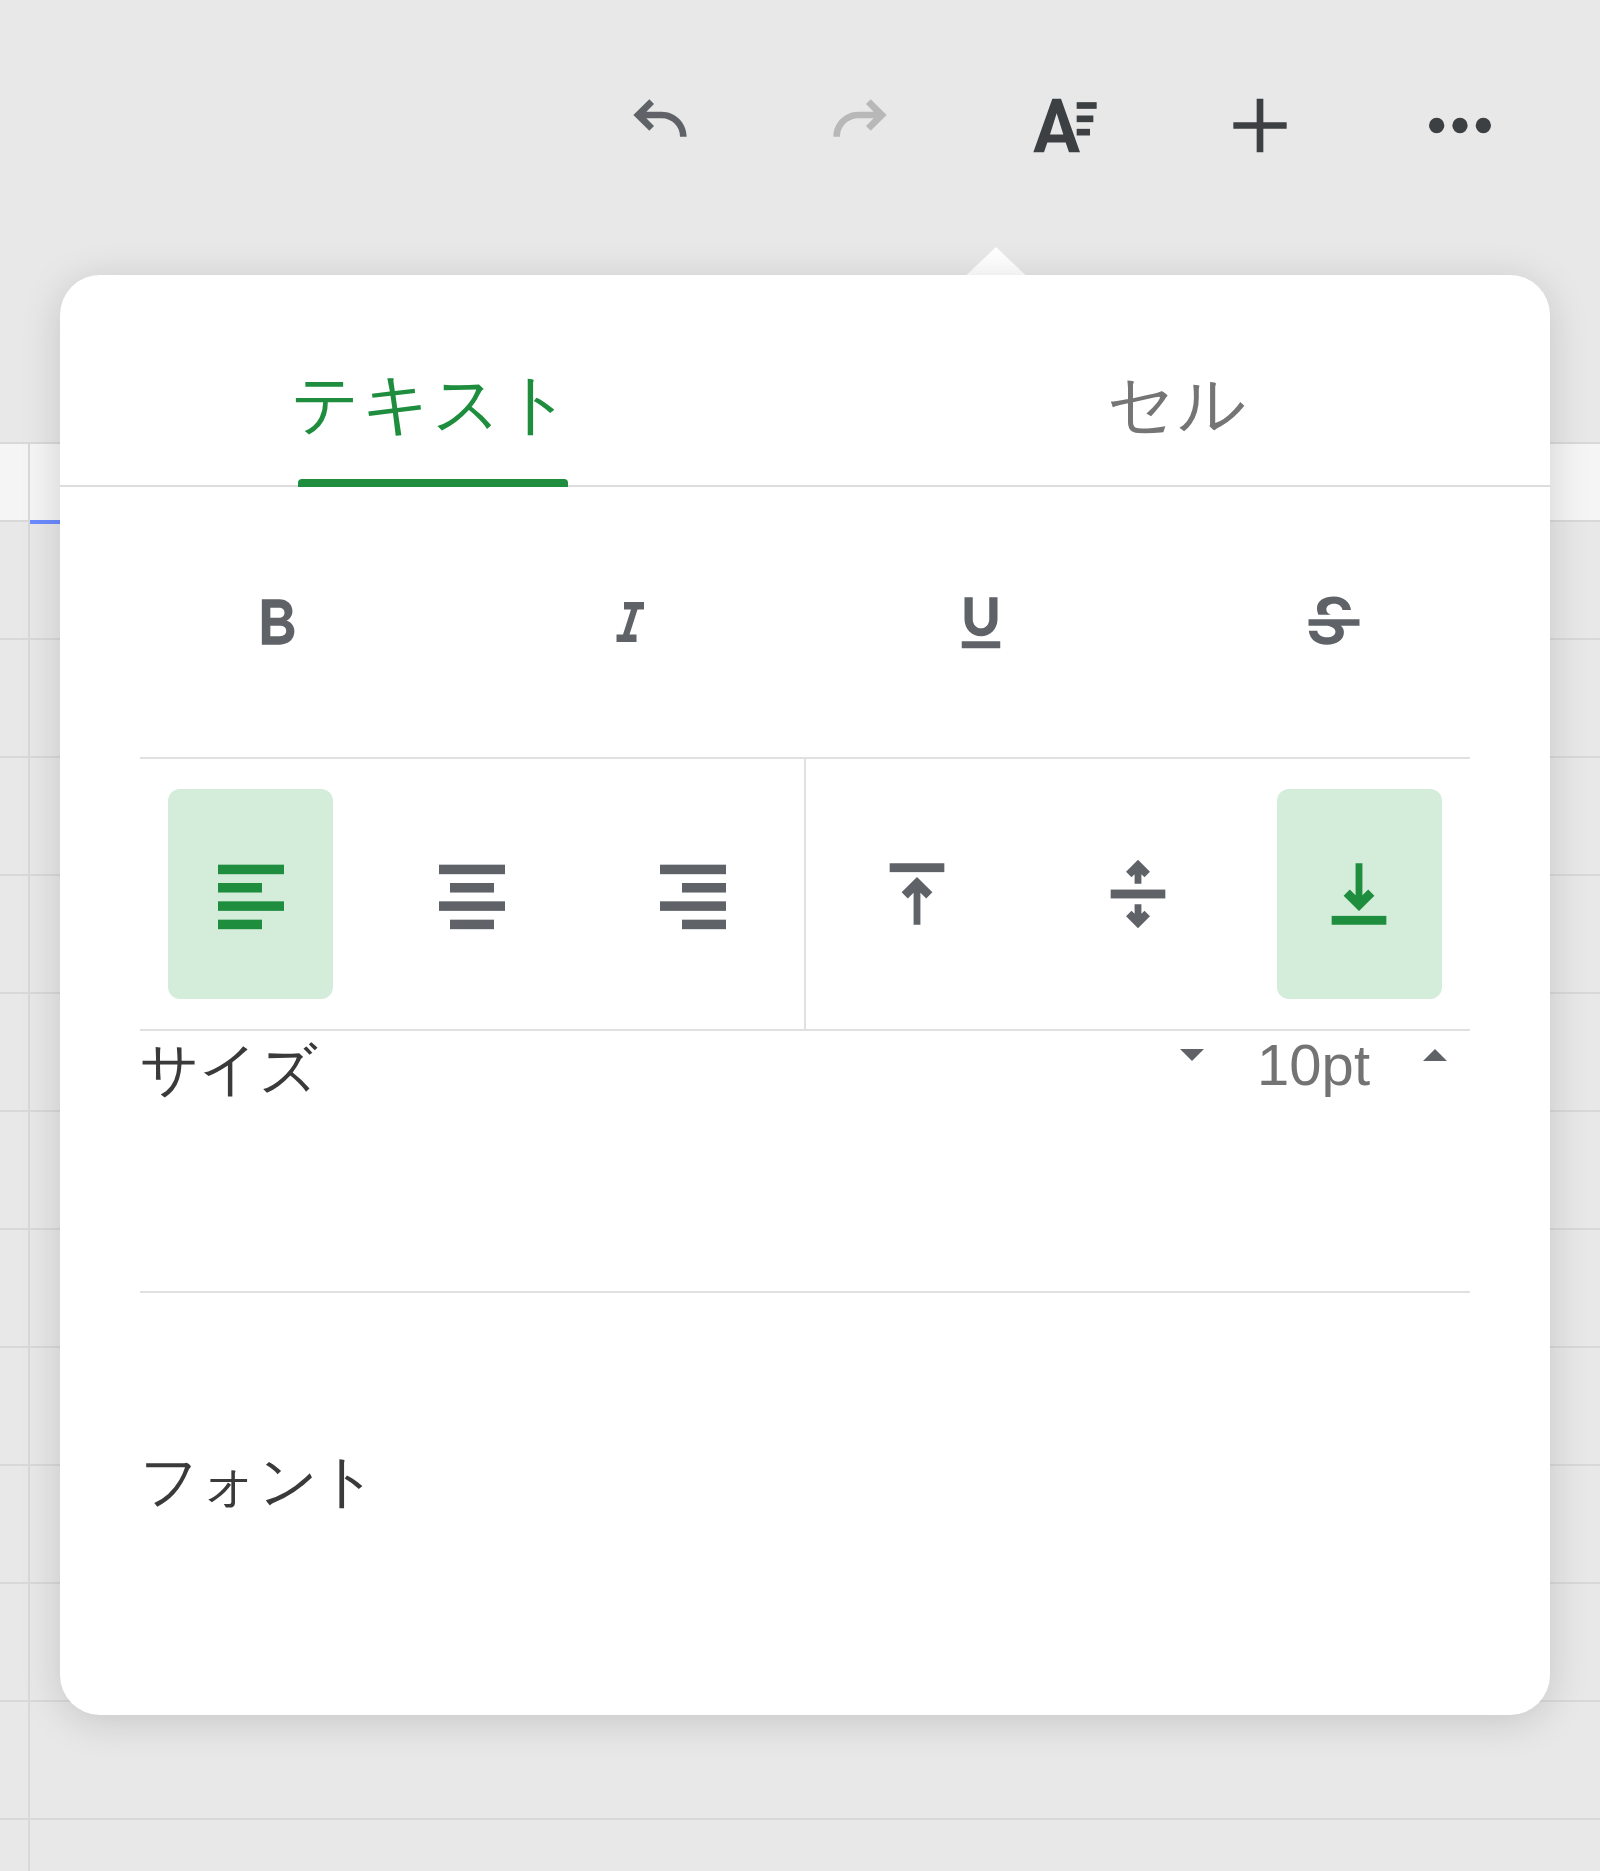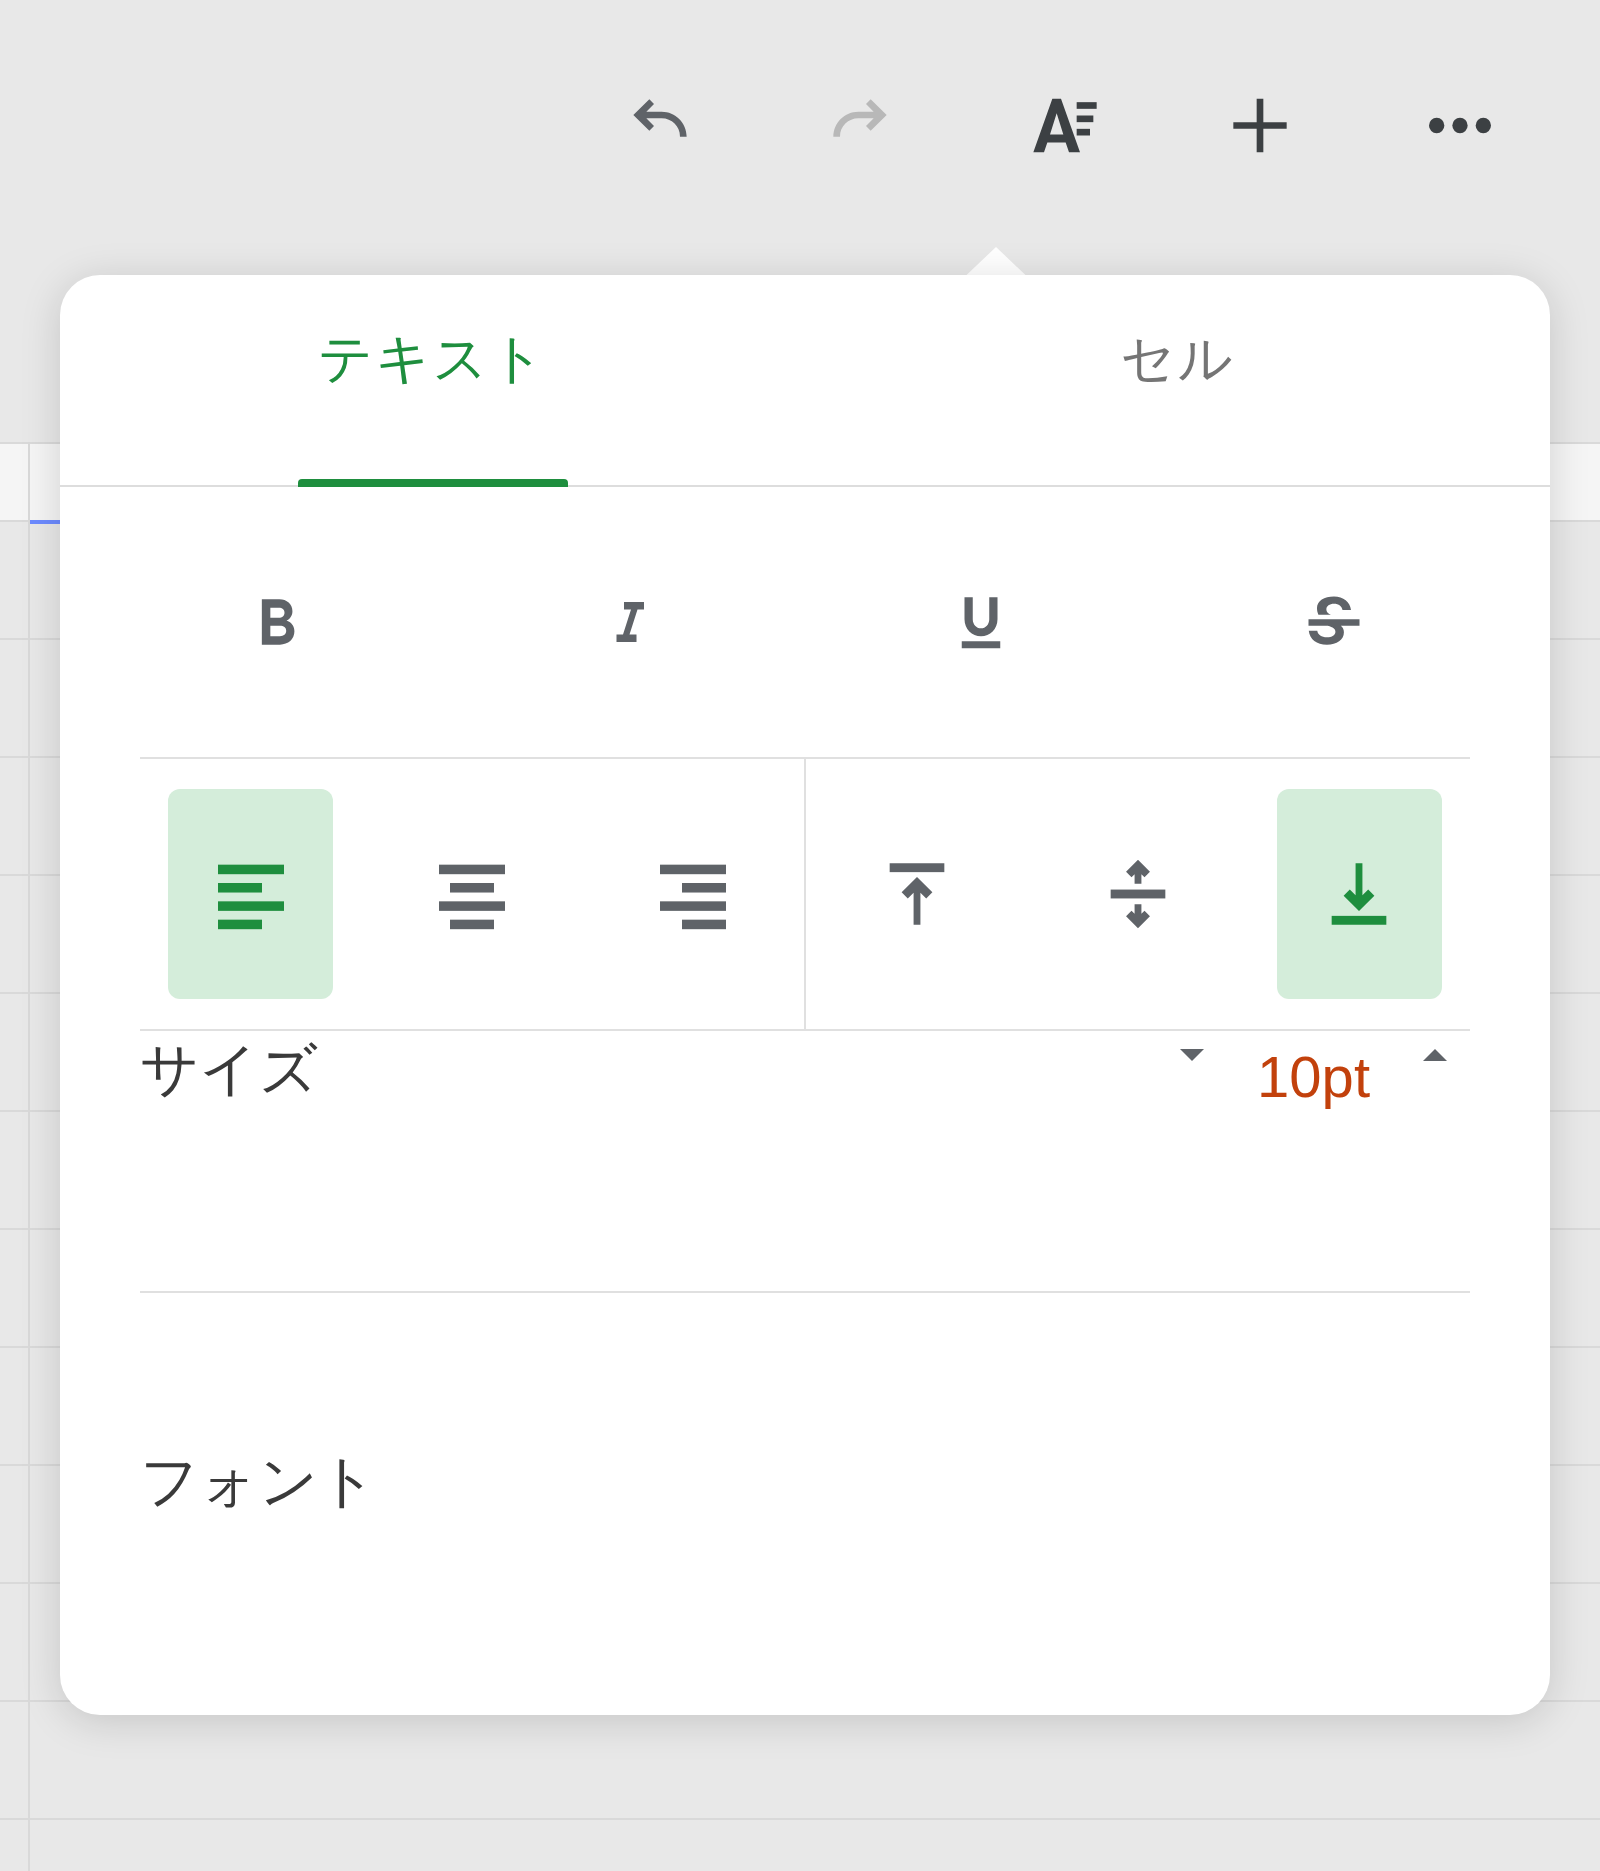--- a/index.html
+++ b/index.html
@@ -40,22 +40,22 @@
     background:#fff;border-radius:40px;
     box-shadow:0 6px 40px rgba(0,0,0,0.15);
     overflow:hidden;
   }
 
   
   .tabs{
     display:flex;height:210px;border-bottom:2px solid #ddd;
   }
   .tab{
-    flex:1;display:flex;justify-content:center;
-    font-size:54px;color:#757575;letter-spacing:2px;position:relative;margin-top:48px;
+    flex:1;display:flex;align-items:center;justify-content:center;
+    font-size:67px;color:#757575;letter-spacing:2px;position:relative;margin-top:48px;
   }
   .tab.active{color:#1e8e3e;font-weight:400;}
   .tab.active:after{
     content:"";position:absolute;bottom:-2px;height:8px;width:270px;
     background:#1e8e3e;border-radius:4px 4px 0 0;
   }
 
   
   .style-row{
     display:flex;justify-content:space-around;align-items:center;
@@ -79,21 +79,21 @@
 
   
   .list{margin:0 80px;}
   .lrow{
     height:260px;border-bottom:2px solid #e0e0e0;display:flex;
     font-size:58px;color:#3a3a3a;
   }
   .lrow.last{border-bottom:none;height:200px;align-items:flex-end;padding-bottom:0;}
   .lrow .label{flex:0 0 auto;}
   .lrow .spacer{flex:1;}
-  .lrow .val{font-size:58px;color:#c2410c;margin:12px 30px;}
+  .lrow .val{font-size:58px;color:#737373;margin:0 30px;}
   .lrow .swatch{width:95px;height:95px;border-radius:50%;background:#000;margin-right:30px;}
   .lrow .chev svg{display:block;}
   .lrow.last .label,.lrow.last .val,.lrow.last .chev{transform:translateY(28px);}
   .lrow .stepbtn{width:70px;display:flex;justify-content:center;}
 
 </style>
 </head>
 <body>
 
 <div class="grid">

